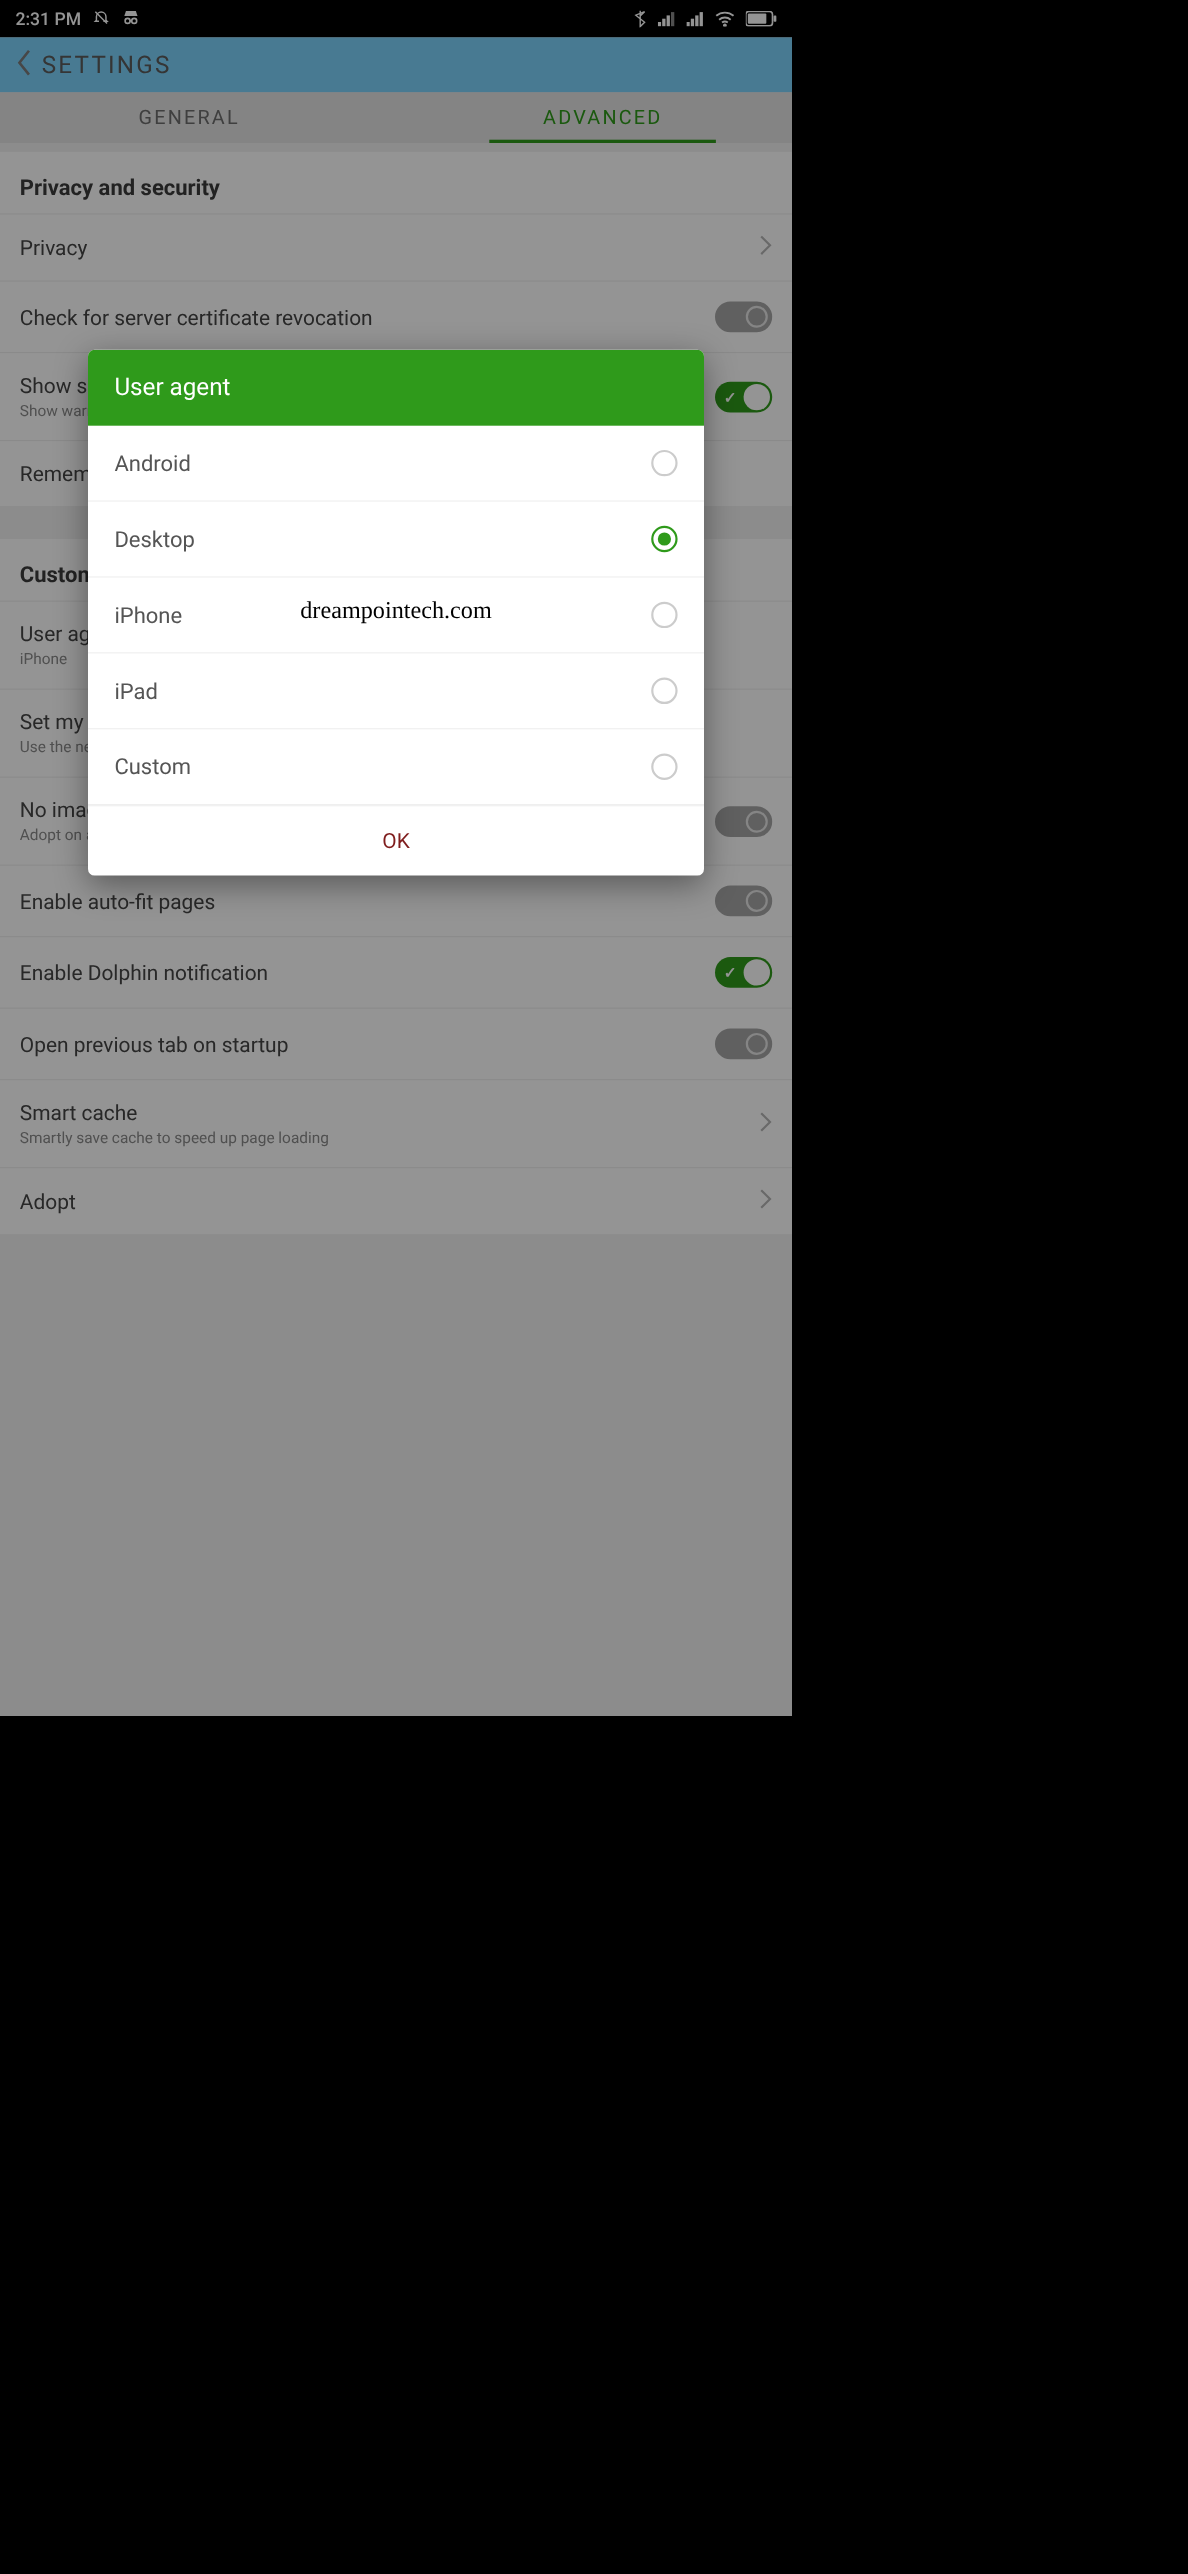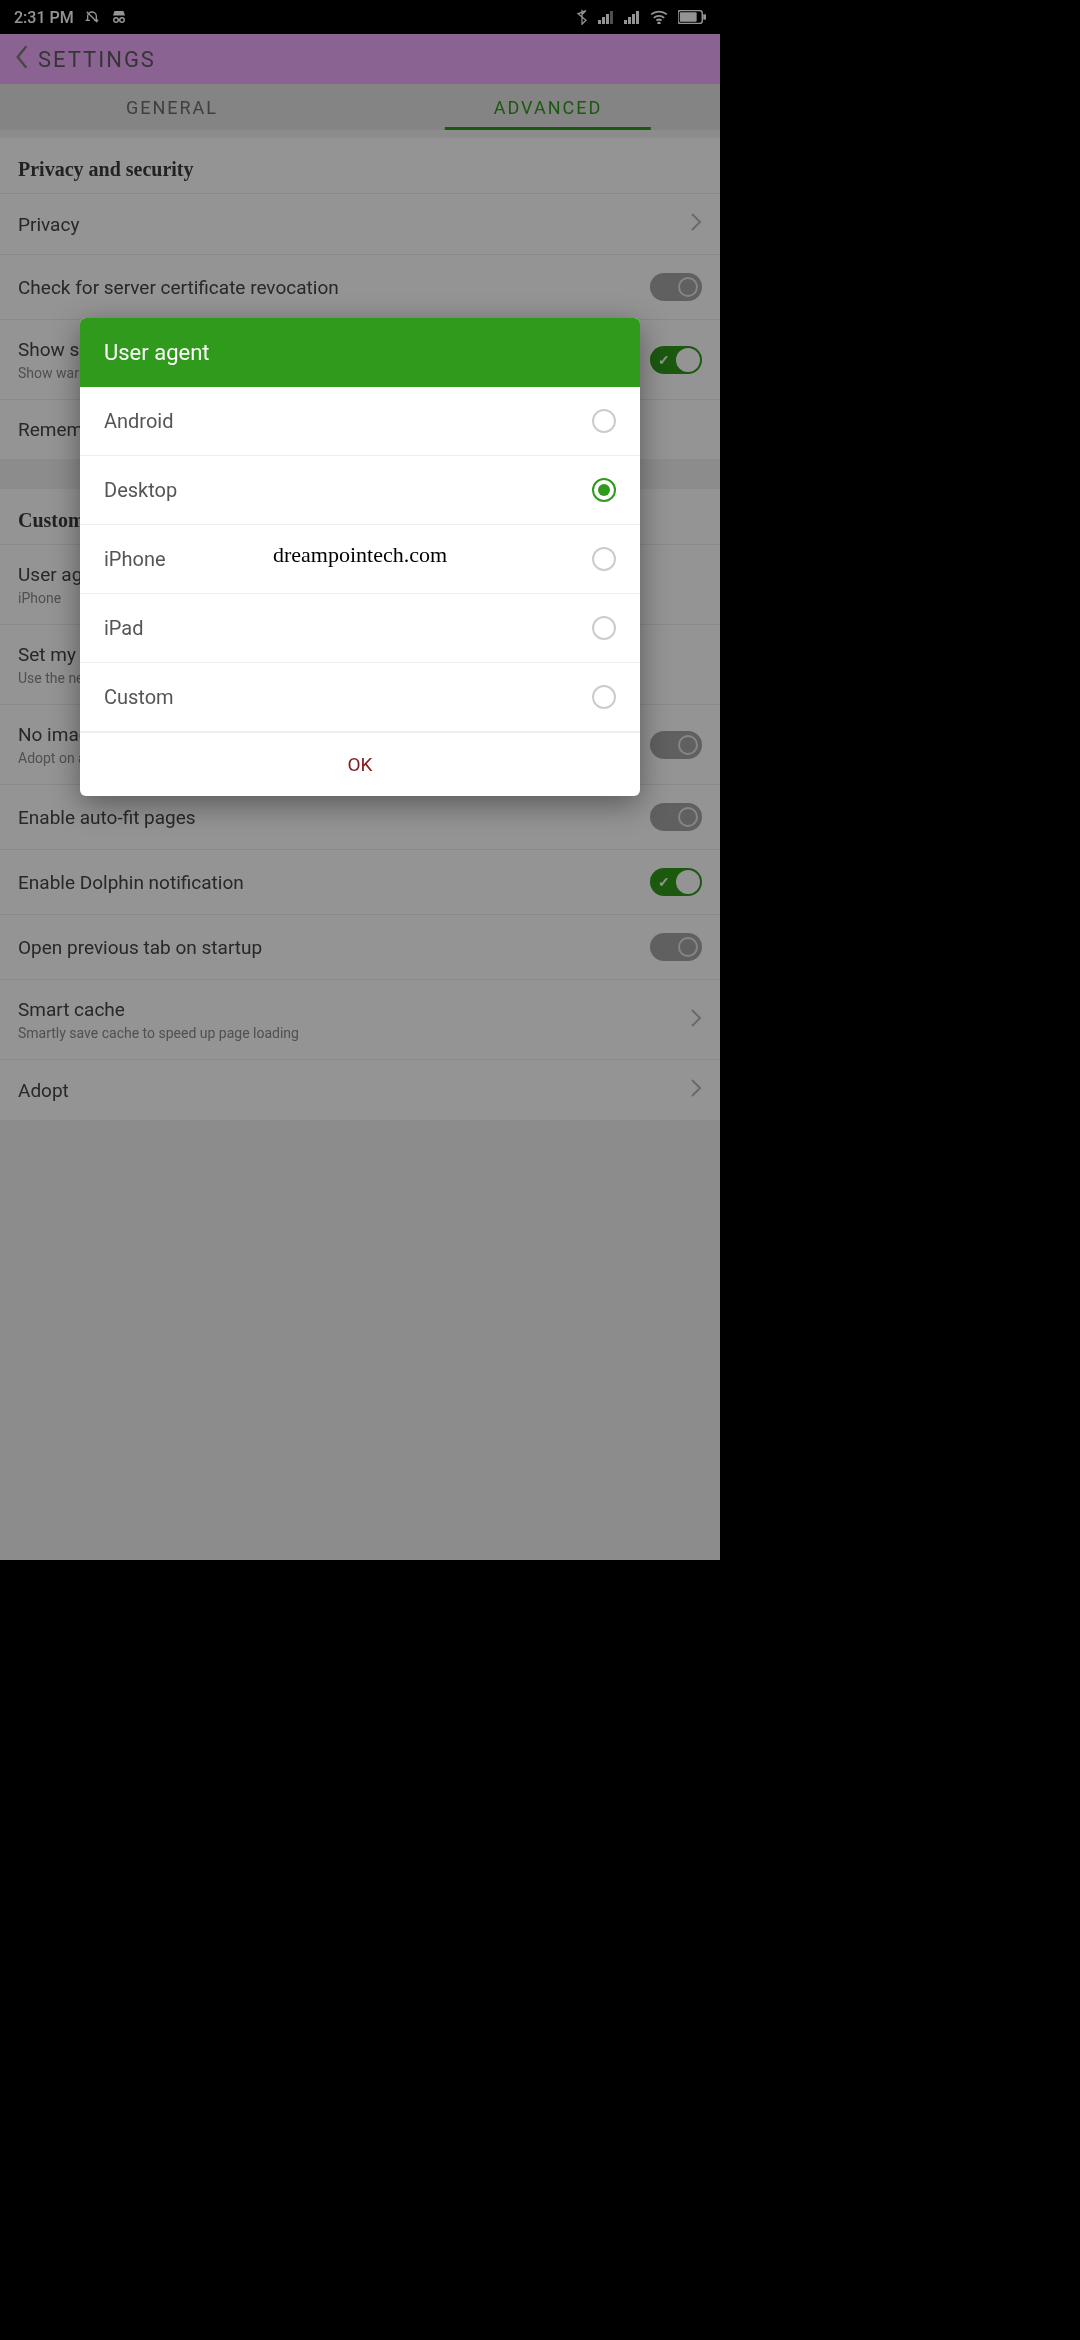--- a/index.html
+++ b/index.html
@@ -2,38 +2,38 @@
 <html><head>
 <meta charset="utf-8">
 <style>
   * { box-sizing: border-box; margin: 0; padding: 0; }
   html, body { width: 720px; height: 1560px; font-family: Roboto, Arial, sans-serif; background: #000; overflow: hidden; }
 
   .screen { width: 720px; height: 1560px; position: relative; background: #f1f1f1; }
 
   
   .status-bar { height: 34px; background: #000; color: #fff; display: flex; align-items: center; padding: 0 14px; font-size: 16px; font-weight: 500; }
-  .status-left { display: flex; align-items: center; gap: 10px; }
+  .status-left { display: flex; align-items: flex-start; gap: 10px; }
   .status-right { margin-left: auto; display: flex; align-items: center; gap: 10px; }
   .status-bar svg { display: block; }
 
   
-  .header { height: 50px; display: flex; align-items: center; padding: 0 12px; background: #f0abfc; }
+  .header { height: 50px; display: flex; align-items: center; padding: 0 12px; background: #7dd3fc; }
   .header .back { color: #6d6d6d; }
   .header .title { font-size: 22px; letter-spacing: 2px; color: #5c5c5c; margin-left: 6px; font-weight: 400;}
 
   
   .tabs { display: flex; background: #e4e4e4; height: 46px; gap: 32px; }
   .tab { flex: 1; display: flex; align-items: center; justify-content: center; font-size: 18px; letter-spacing: 2px; color: #6d6d6d; position: relative; }
   .tab.active { color: #2f9a1b; }
   .tab.active::after { content: ""; position: absolute; bottom: 0; left: 50%; transform: translateX(-50%); width: 60%; height: 3px; background: #2f9a1b; }
 
   
   .content { background: #fff; margin-top: 8px; }
-  .section-title { font-size: 20px; font-weight: 700; color: #3b3b3b; padding: 20px 18px 12px; font-family: Liberation Serif, serif; }
+  .section-title { font-size: 20px; font-weight: 700; color: #3b3b3b; padding: 20px 18px 12px; }
   .row { display: flex; align-items: center; padding: 18px 18px; border-top: 1px solid #eee; }
   .row:first-of-type { border-top: 1px solid #eee; }
   .row-text { flex: 1; }
   .row-title { font-size: 19px; color: #454545; }
   .row-sub { font-size: 14px; color: #8a8a8a; margin-top: 4px; }
   .chev { color: #aaa; }
 
   .toggle { width: 52px; height: 28px; border-radius: 14px; position: relative; flex-shrink: 0; }
   .toggle.off { background: #a6a6a6; }
   .toggle.off .knob-ring { position: absolute; right: 4px; top: 4px; width: 20px; height: 20px; border-radius: 50%; border: 2px solid #e5e5e5; }

